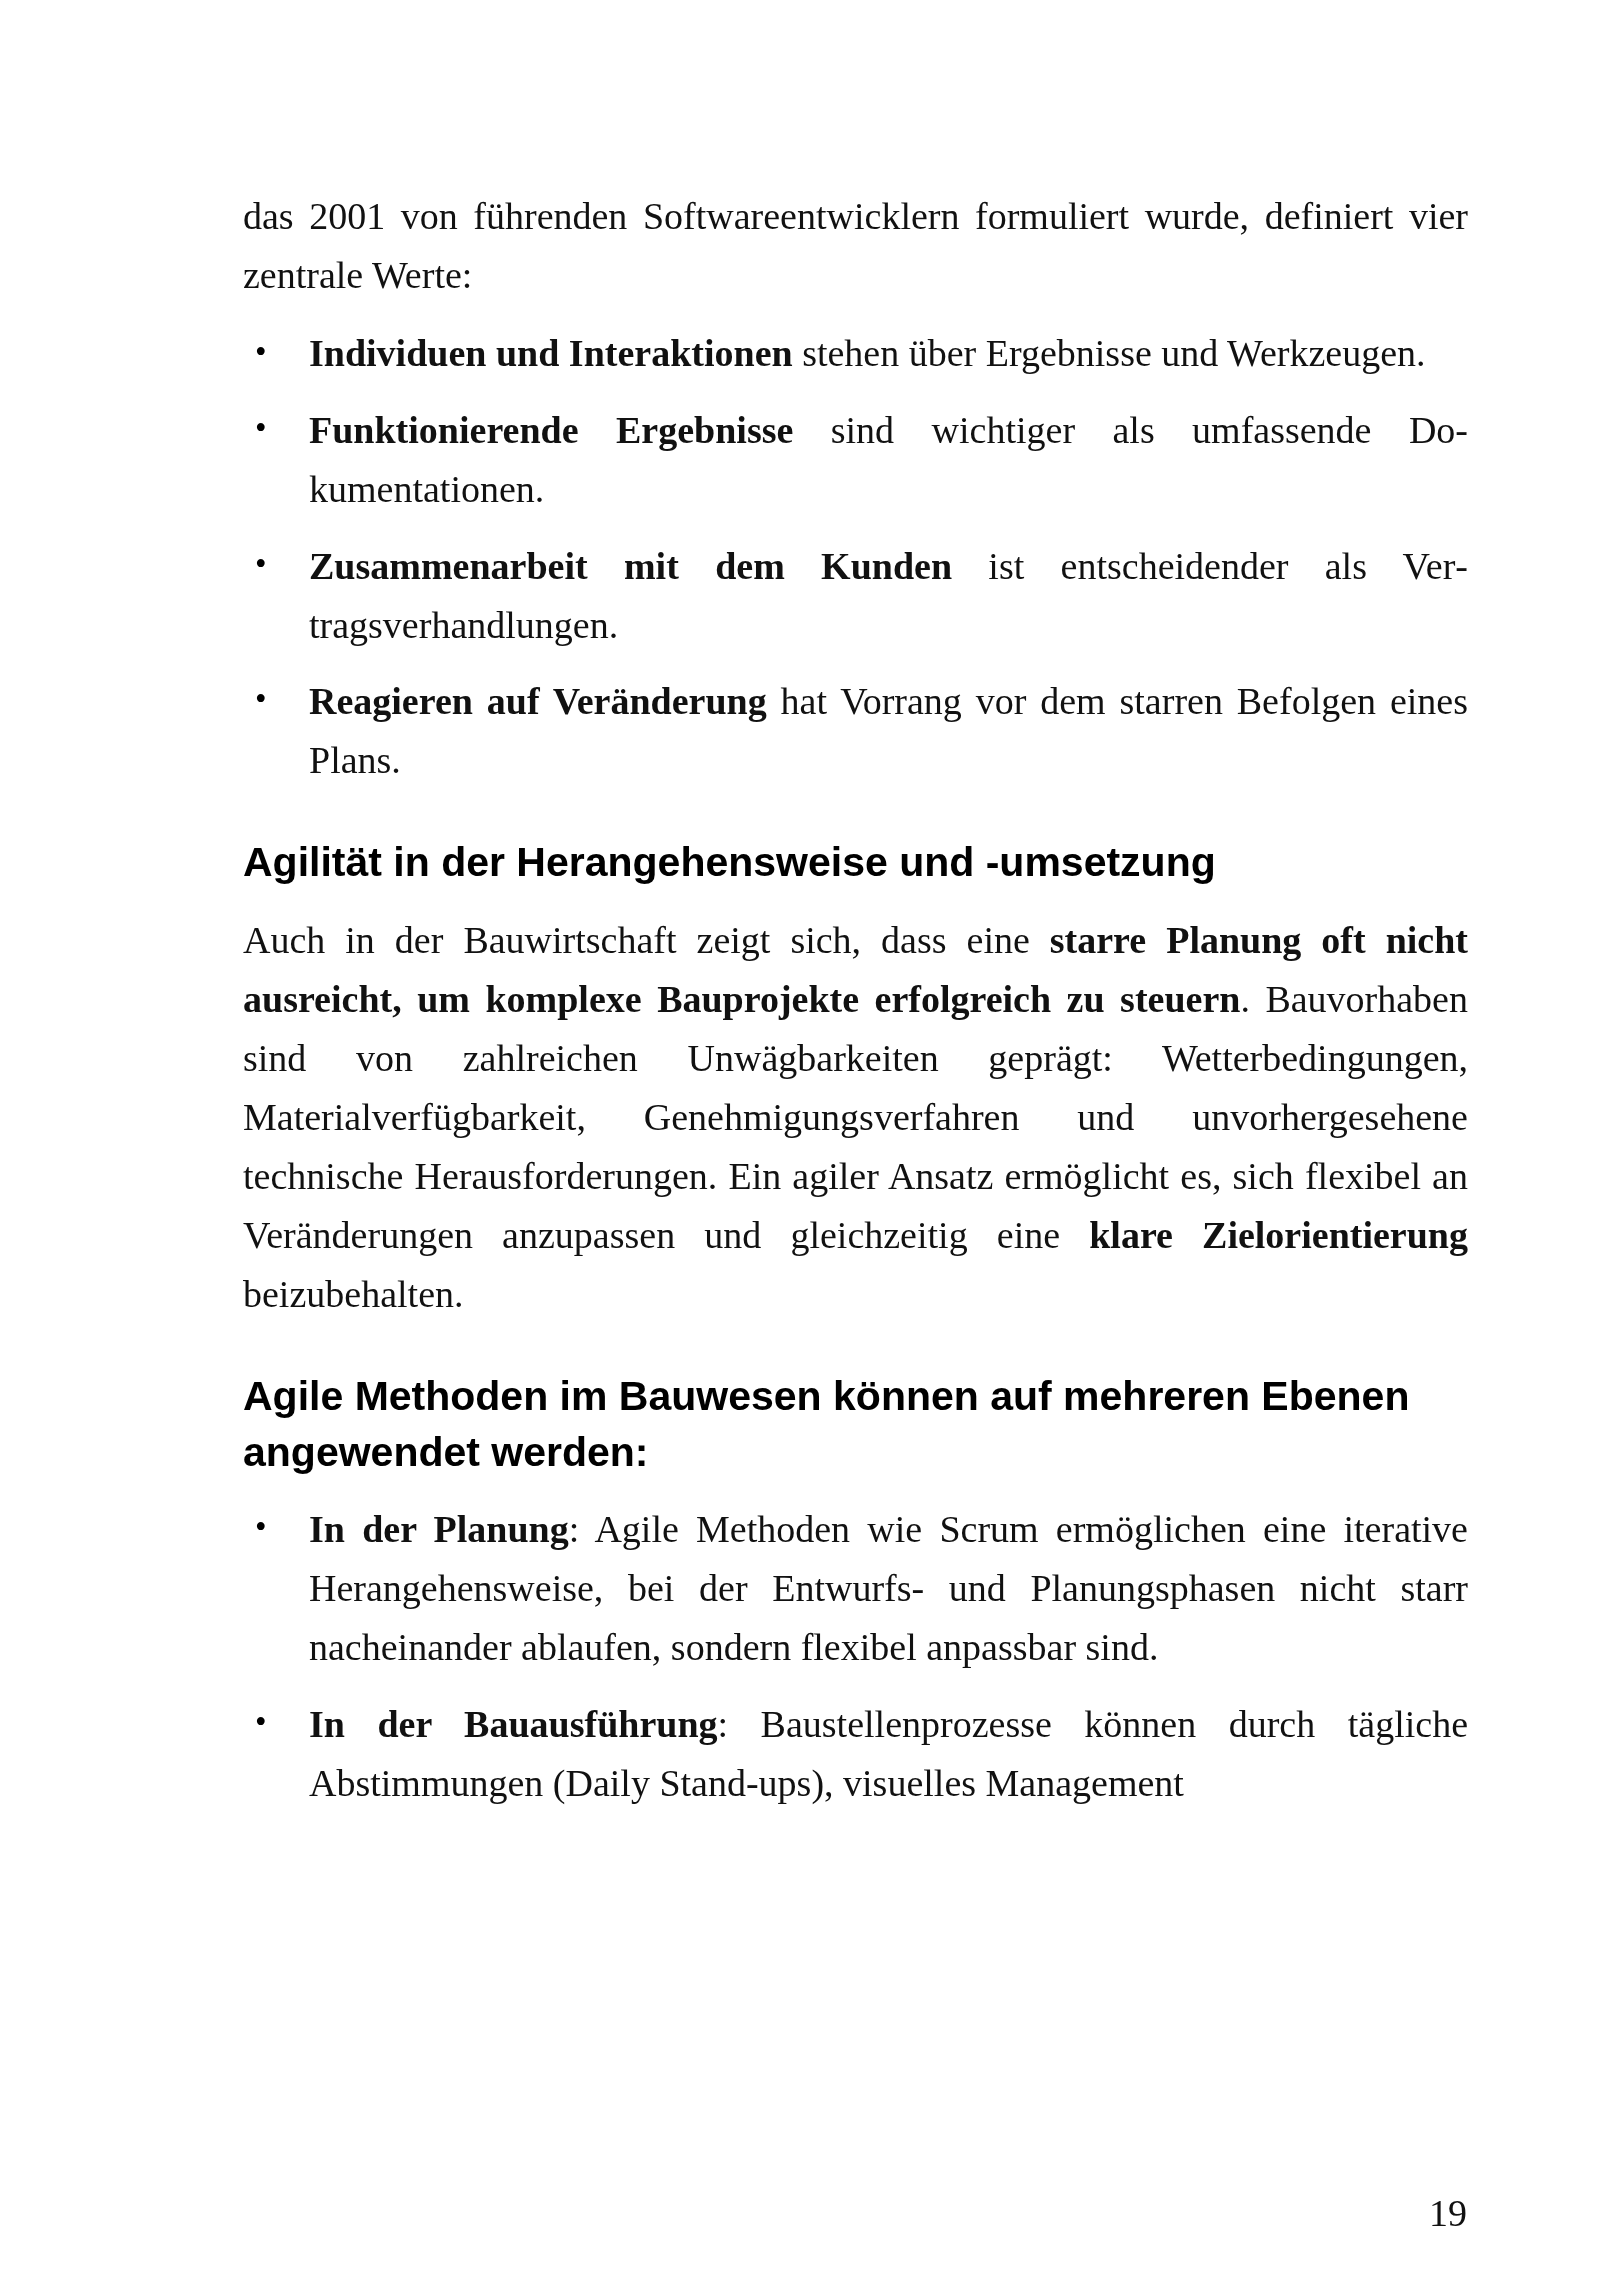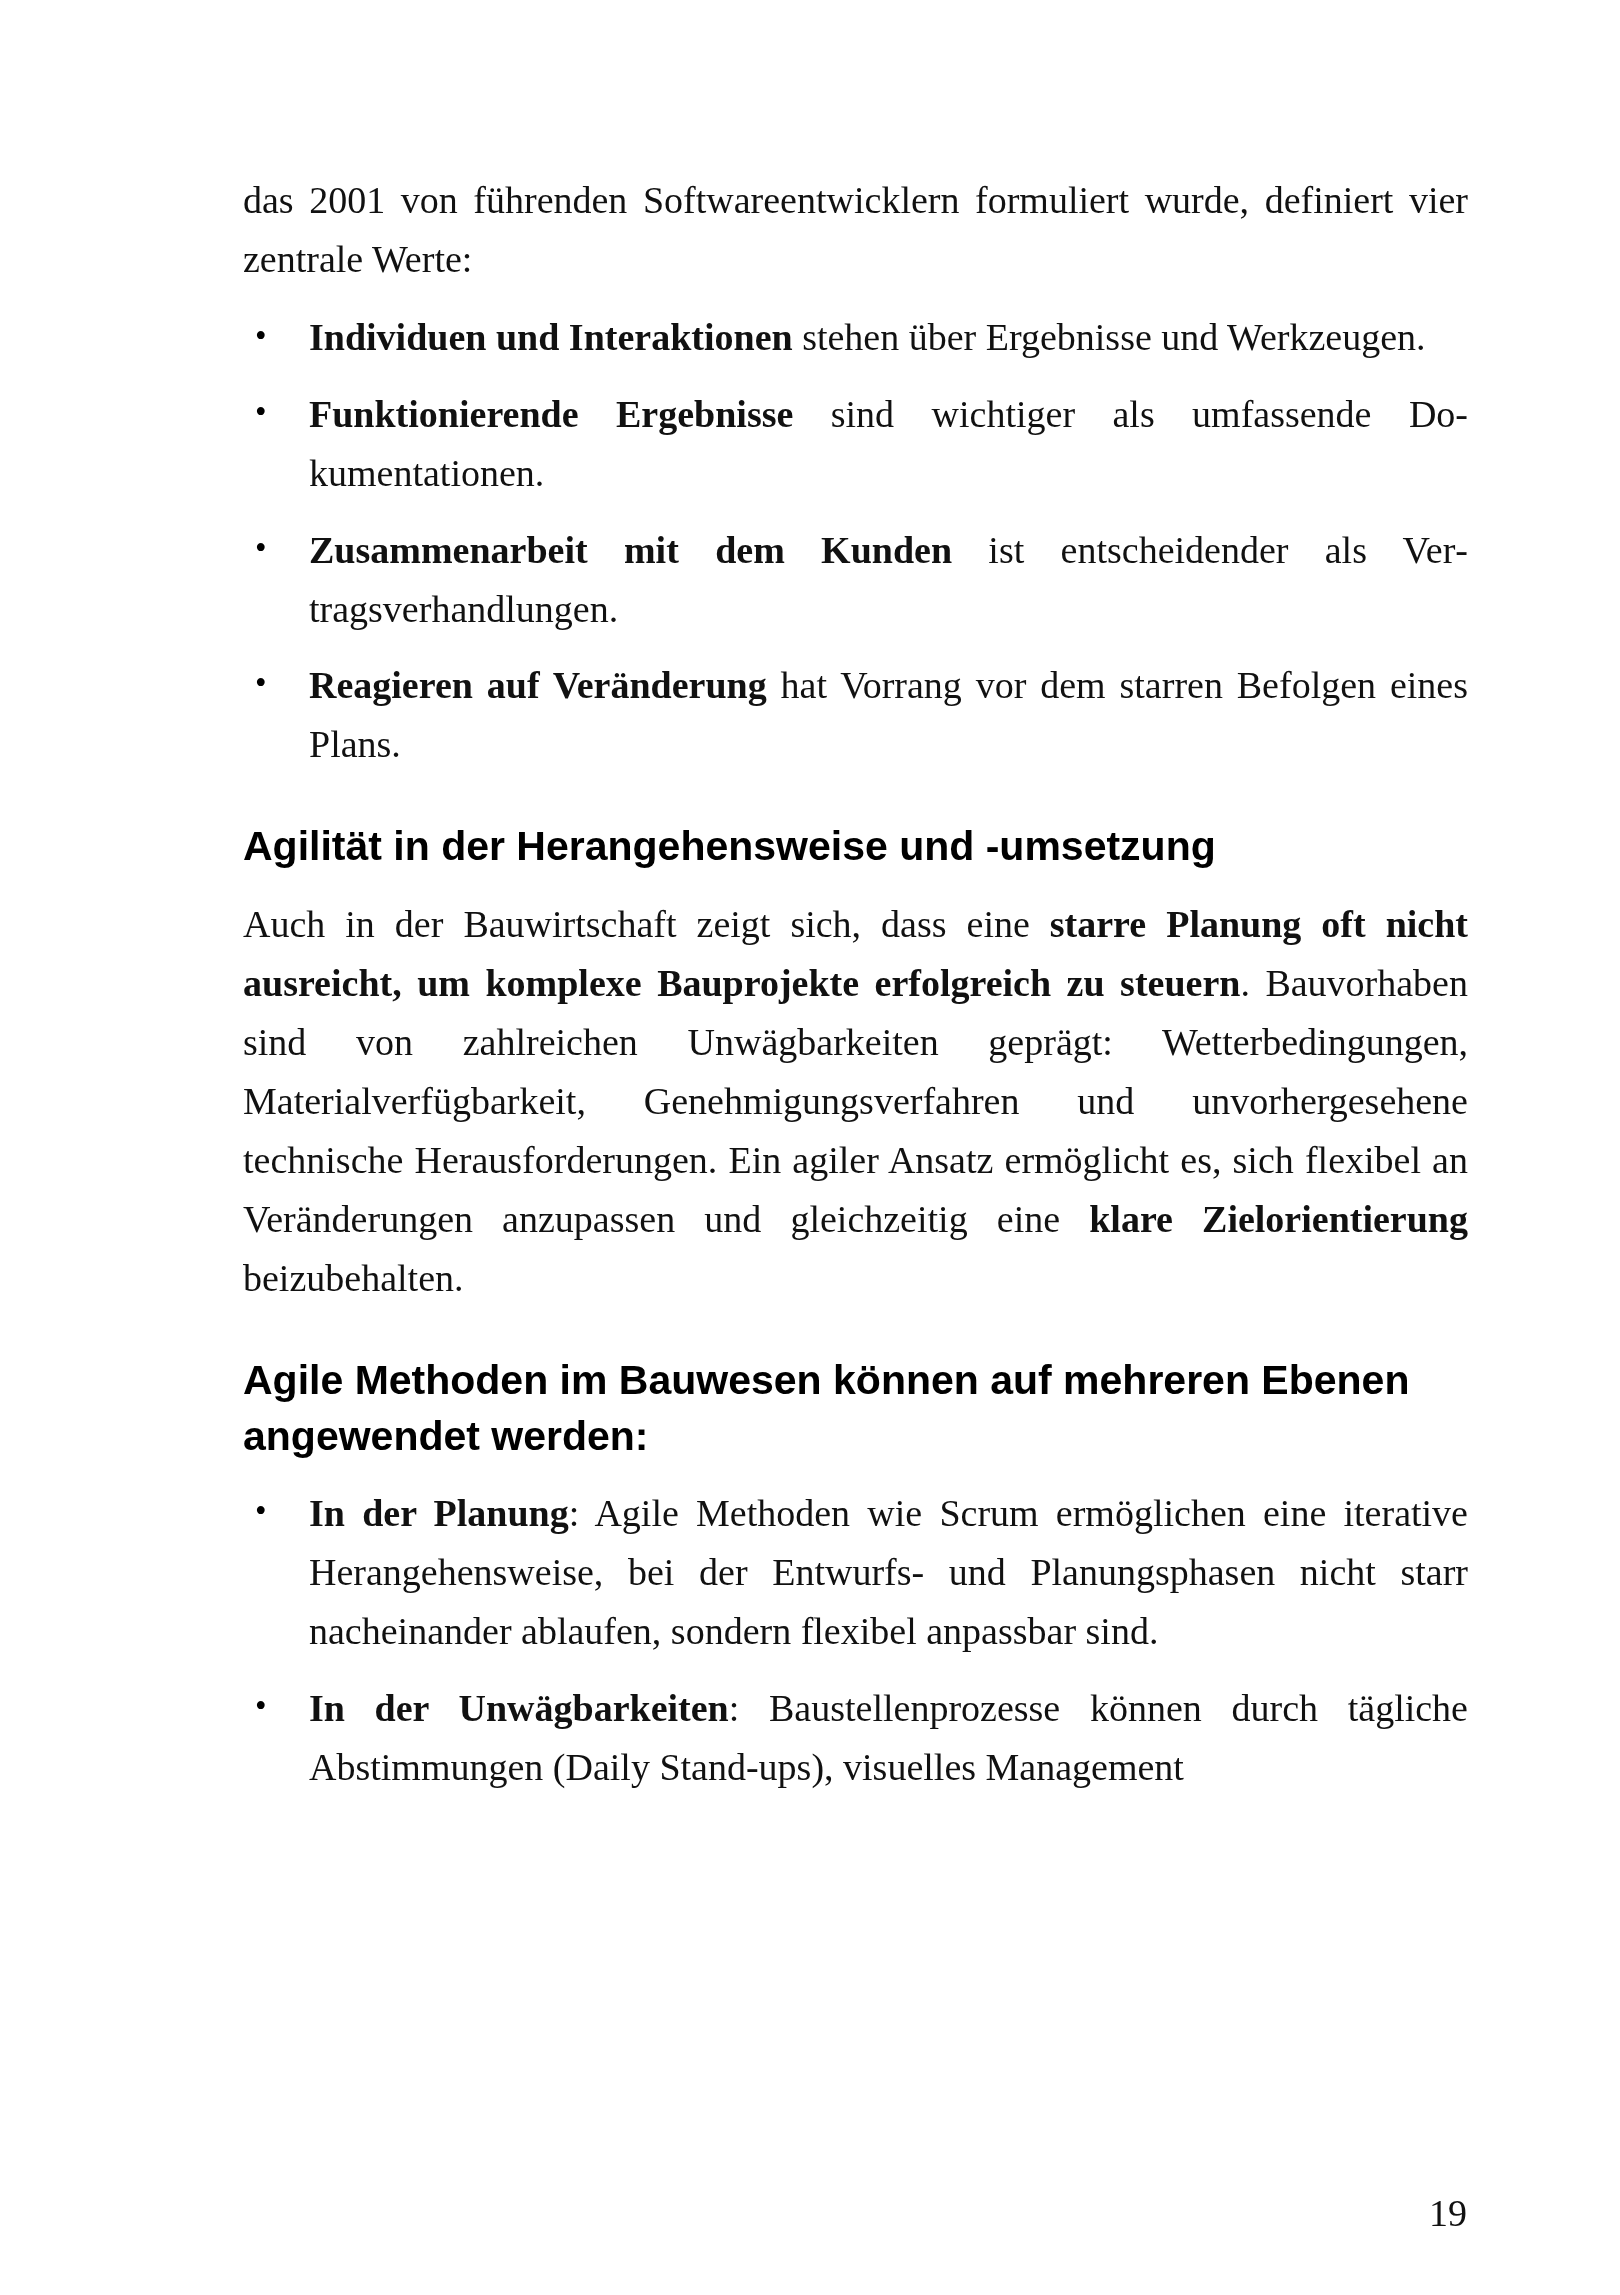--- a/index.html
+++ b/index.html
@@ -14,21 +14,21 @@
     background: #ffffff;
     color: #111111;
     font-family: "Liberation Serif", "DejaVu Serif", serif;
     font-size: 38px;
     line-height: 59px;
     overflow: hidden;
   }
   .content {
     position: absolute;
     left: 243px;
-    top: 171px;
+    top: 187px;
     width: 1225px;
   }
   p.para {
     margin: 0 0 19.4px 0;
     text-align: justify;
     hyphens: manual;
   }
   h2.heading {
     font-family: "Liberation Sans", "DejaVu Sans", sans-serif;
     font-weight: 700;
@@ -109,21 +109,21 @@
 
     <h2 class="heading">Agile Methoden im Bauwesen können auf mehreren Ebenen angewendet werden:</h2>
 
     <ul class="bullets">
       <li>
         <span class="marker">•</span>
         <span class="b">In der Planung</span><span>: Agile Methoden wie Scrum ermöglichen eine ite­rative Herangehensweise, bei der Entwurfs- und Planungsphasen nicht starr nacheinander ablaufen, sondern flexibel anpassbar sind.</span>
       </li>
       <li>
         <span class="marker">•</span>
-        <span class="b">In der Unwägbarkeiten</span><span>: Baustellenprozesse können durch tägli­che Abstimmungen (Daily Stand-ups), visuelles Management</span>
+        <span class="b">In der Bauausführung</span><span>: Baustellenprozesse können durch tägli­che Abstimmungen (Daily Stand-ups), visuelles Management</span>
       </li>
     </ul>
 
   </main>
 
   <div class="pagenum">19</div>
 </div>
 
 
 </body></html>

